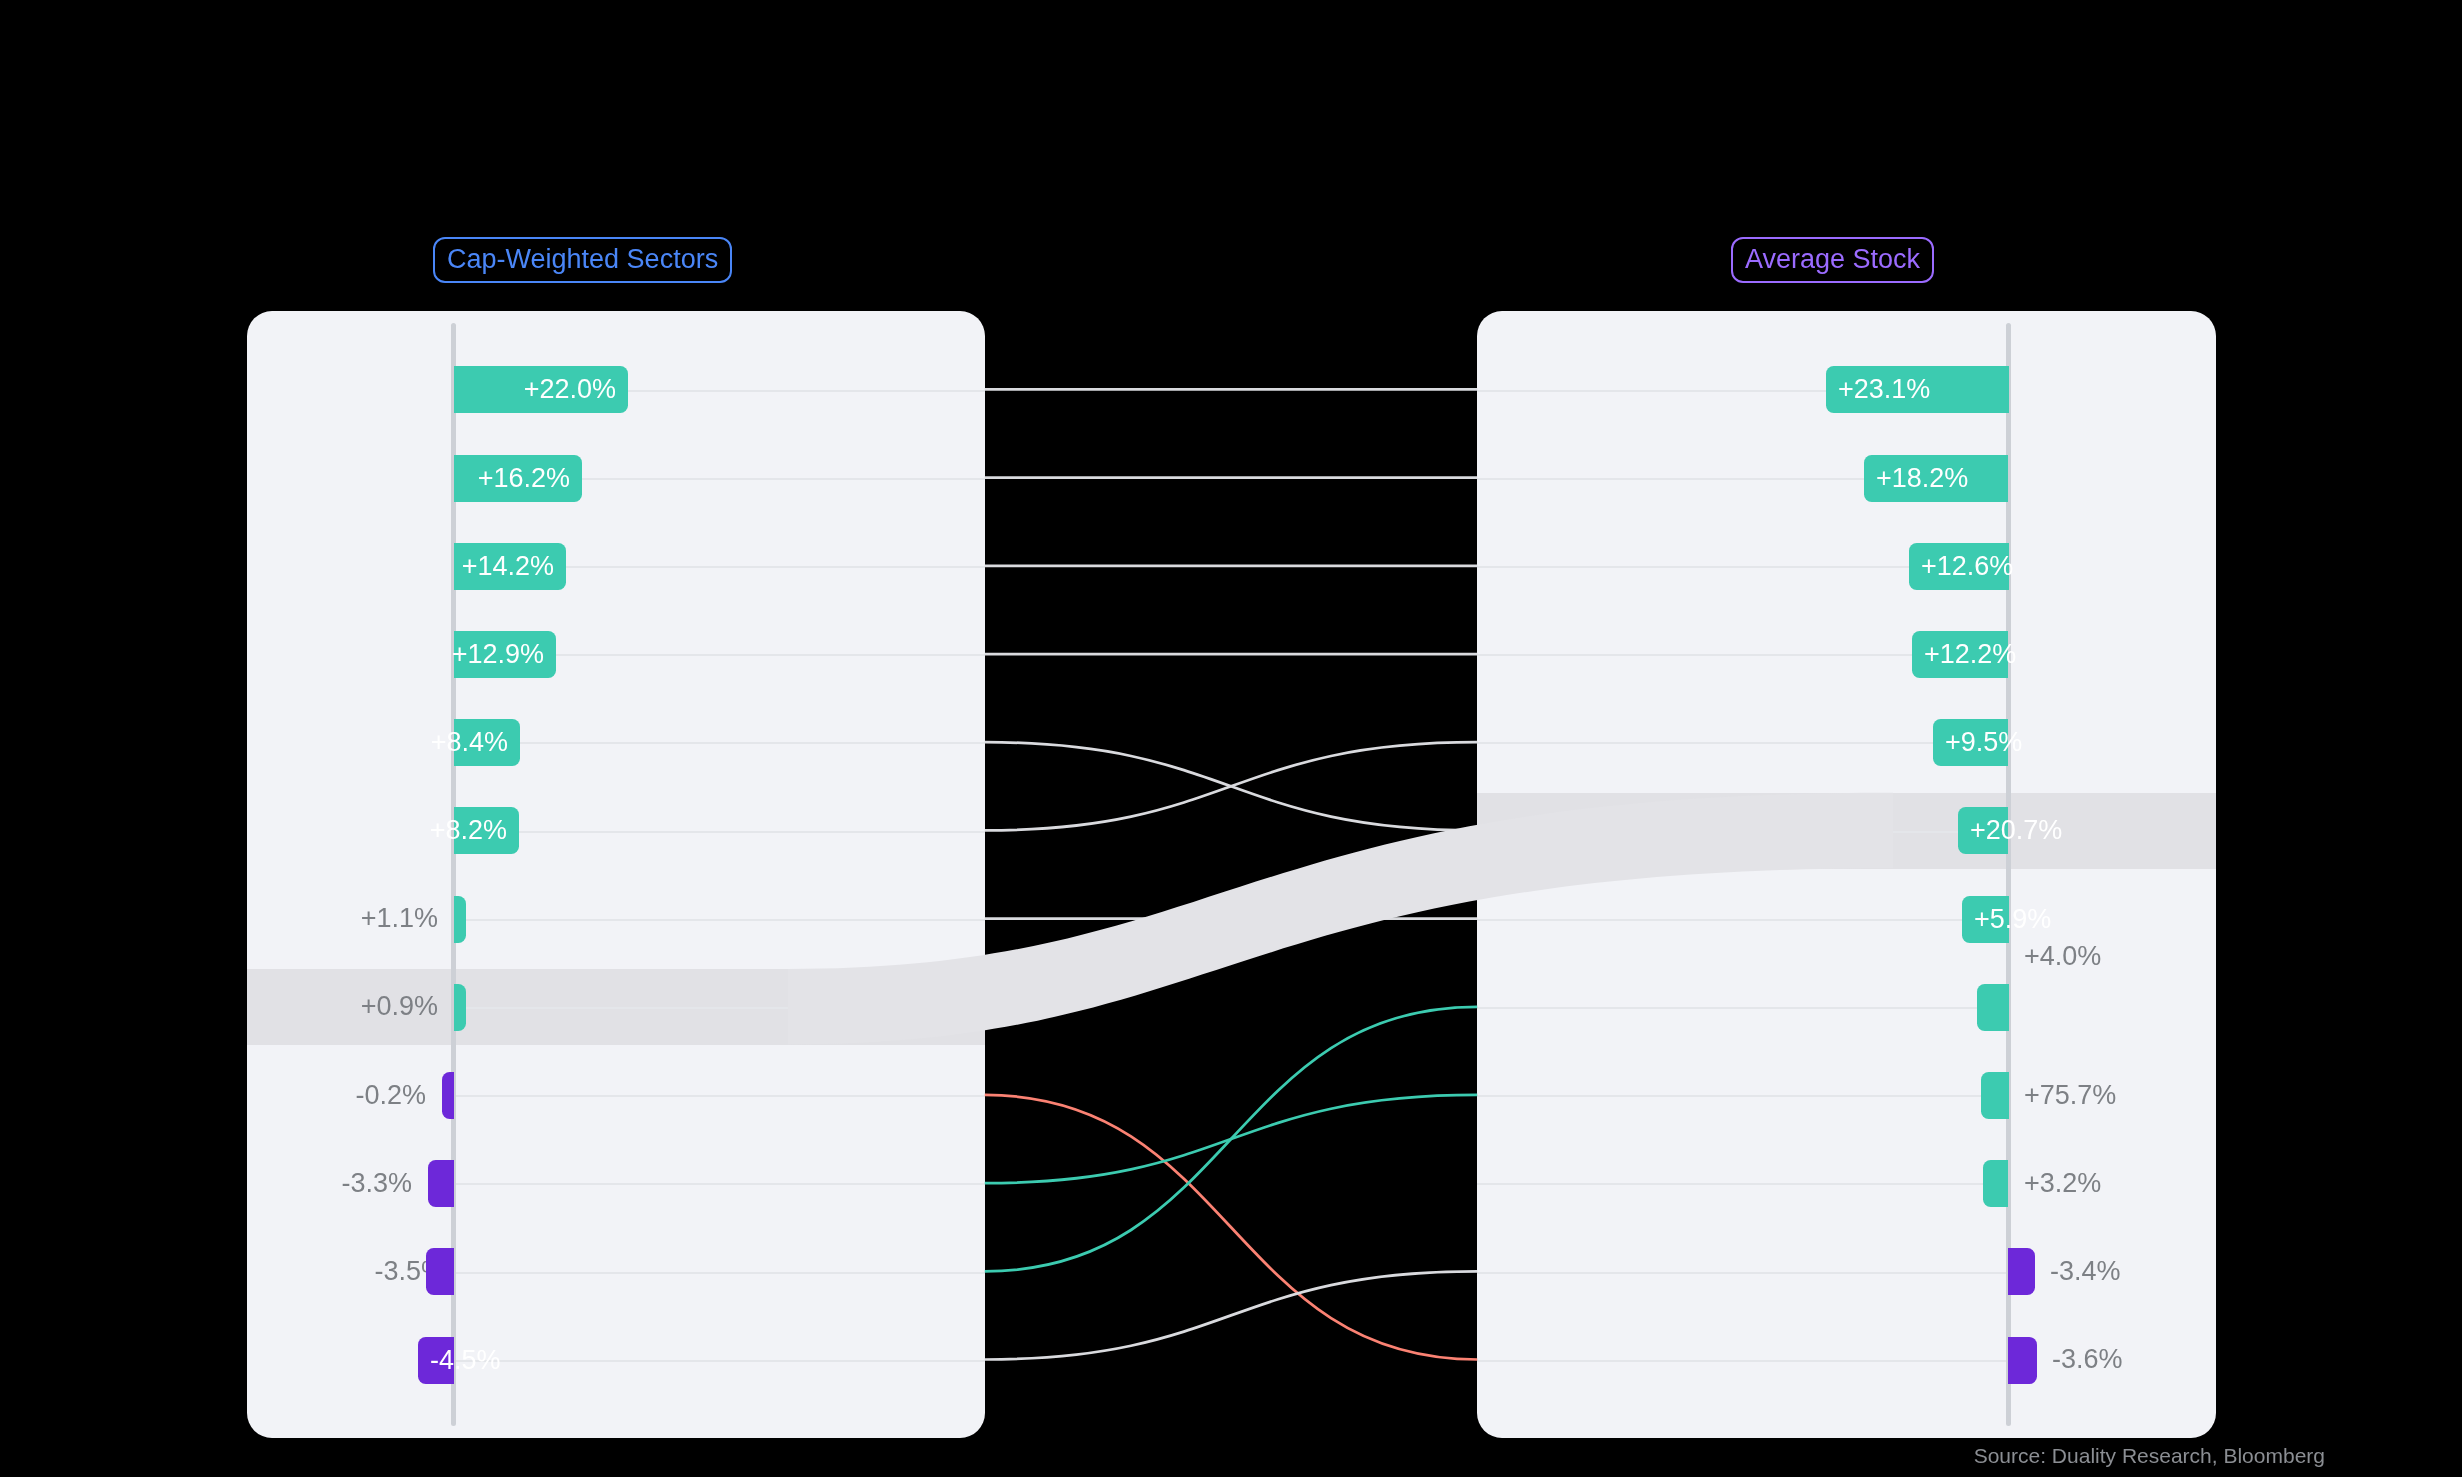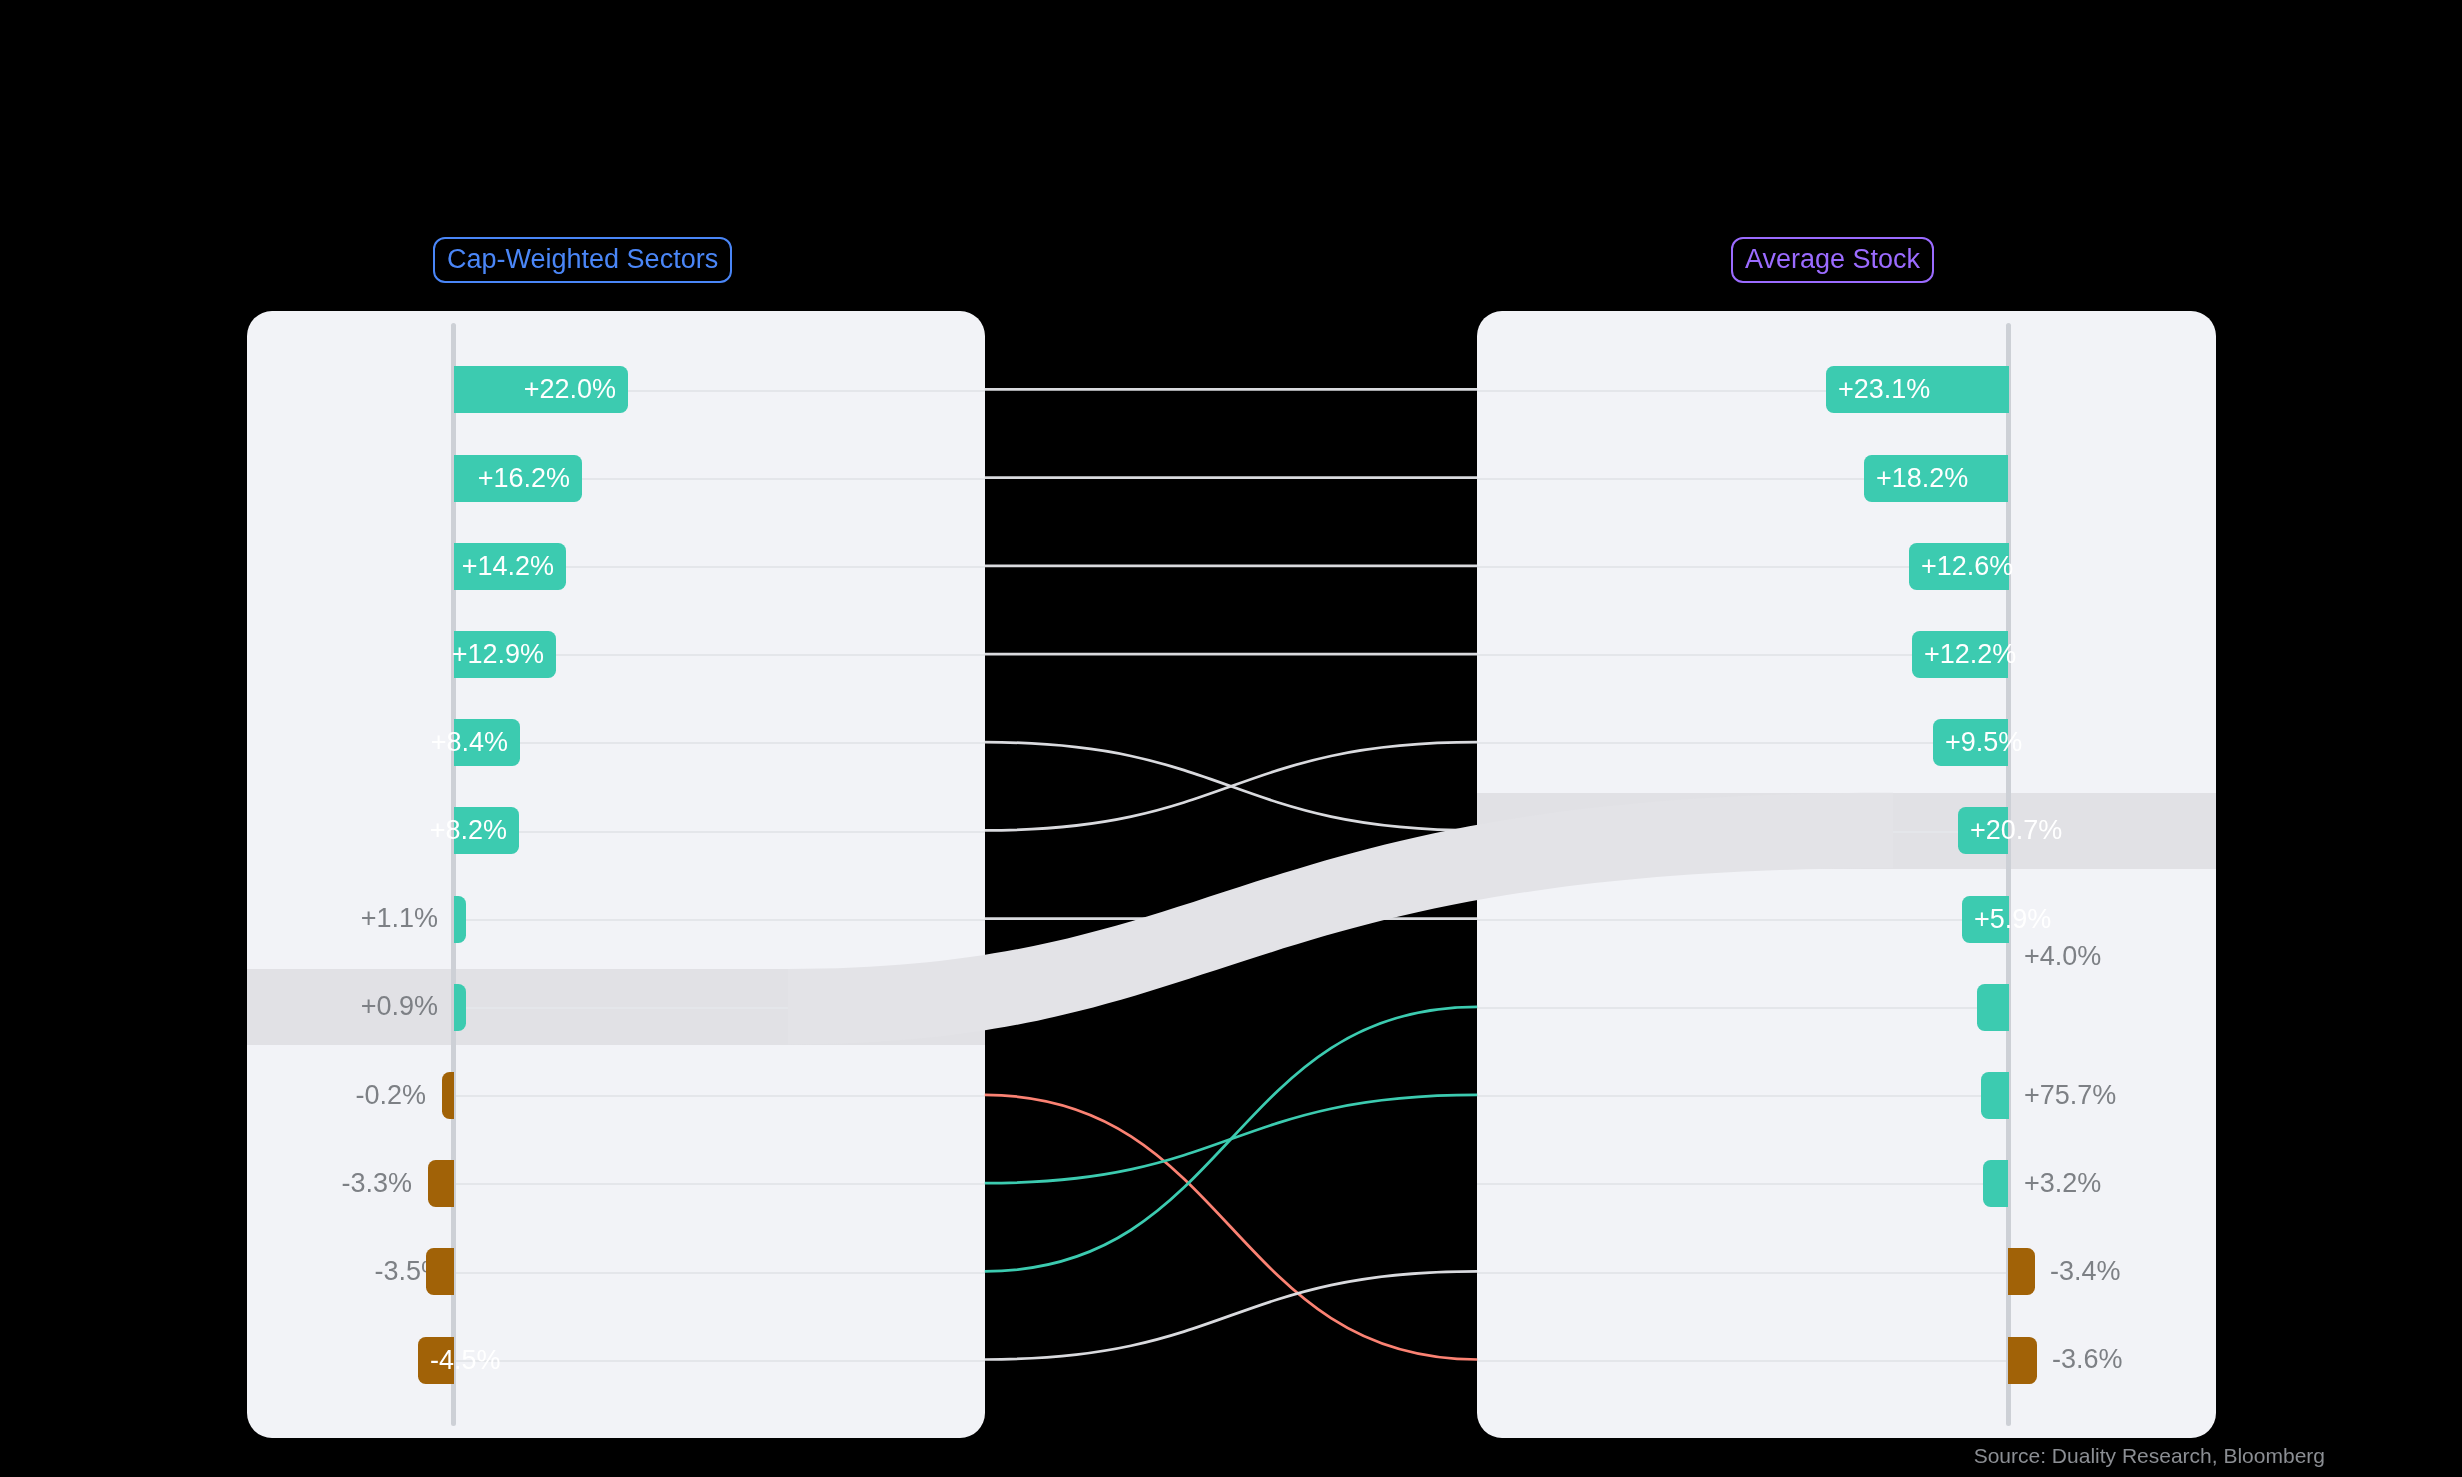--- a/index.html
+++ b/index.html
@@ -43,21 +43,21 @@
          background:#cdd0d6; border-radius:2.7px; }
   .axis.l{ left:451px; }
   .axis.r{ left:2006px; }
 
   
   .grid{ position:absolute; height:1.6px; background:#e4e6ea; }
 
   
   .bar{ position:absolute; height:47px; display:flex; align-items:center; }
   .bar.pos{ background:#3ccbb0; }
-  .bar.neg{ background:#a16207; }
+  .bar.neg{ background:#6d28d9; }
 
   .bar.rightgrow{ border-radius:0 7.7px 7.7px 0; justify-content:flex-end; }
   .bar.leftgrow { border-radius:7.7px 0 0 7.7px; justify-content:flex-start; }
 
   .inlabel{ color:#ffffff; font-size:27px; line-height:1; white-space:nowrap; }
   .bar.rightgrow .inlabel{ margin-right:12px; }
   .bar.leftgrow  .inlabel{ margin-left:12px; }
 
   .outlabel{ position:absolute; color:#7d8085; font-size:27px;
              line-height:1; white-space:nowrap; }

